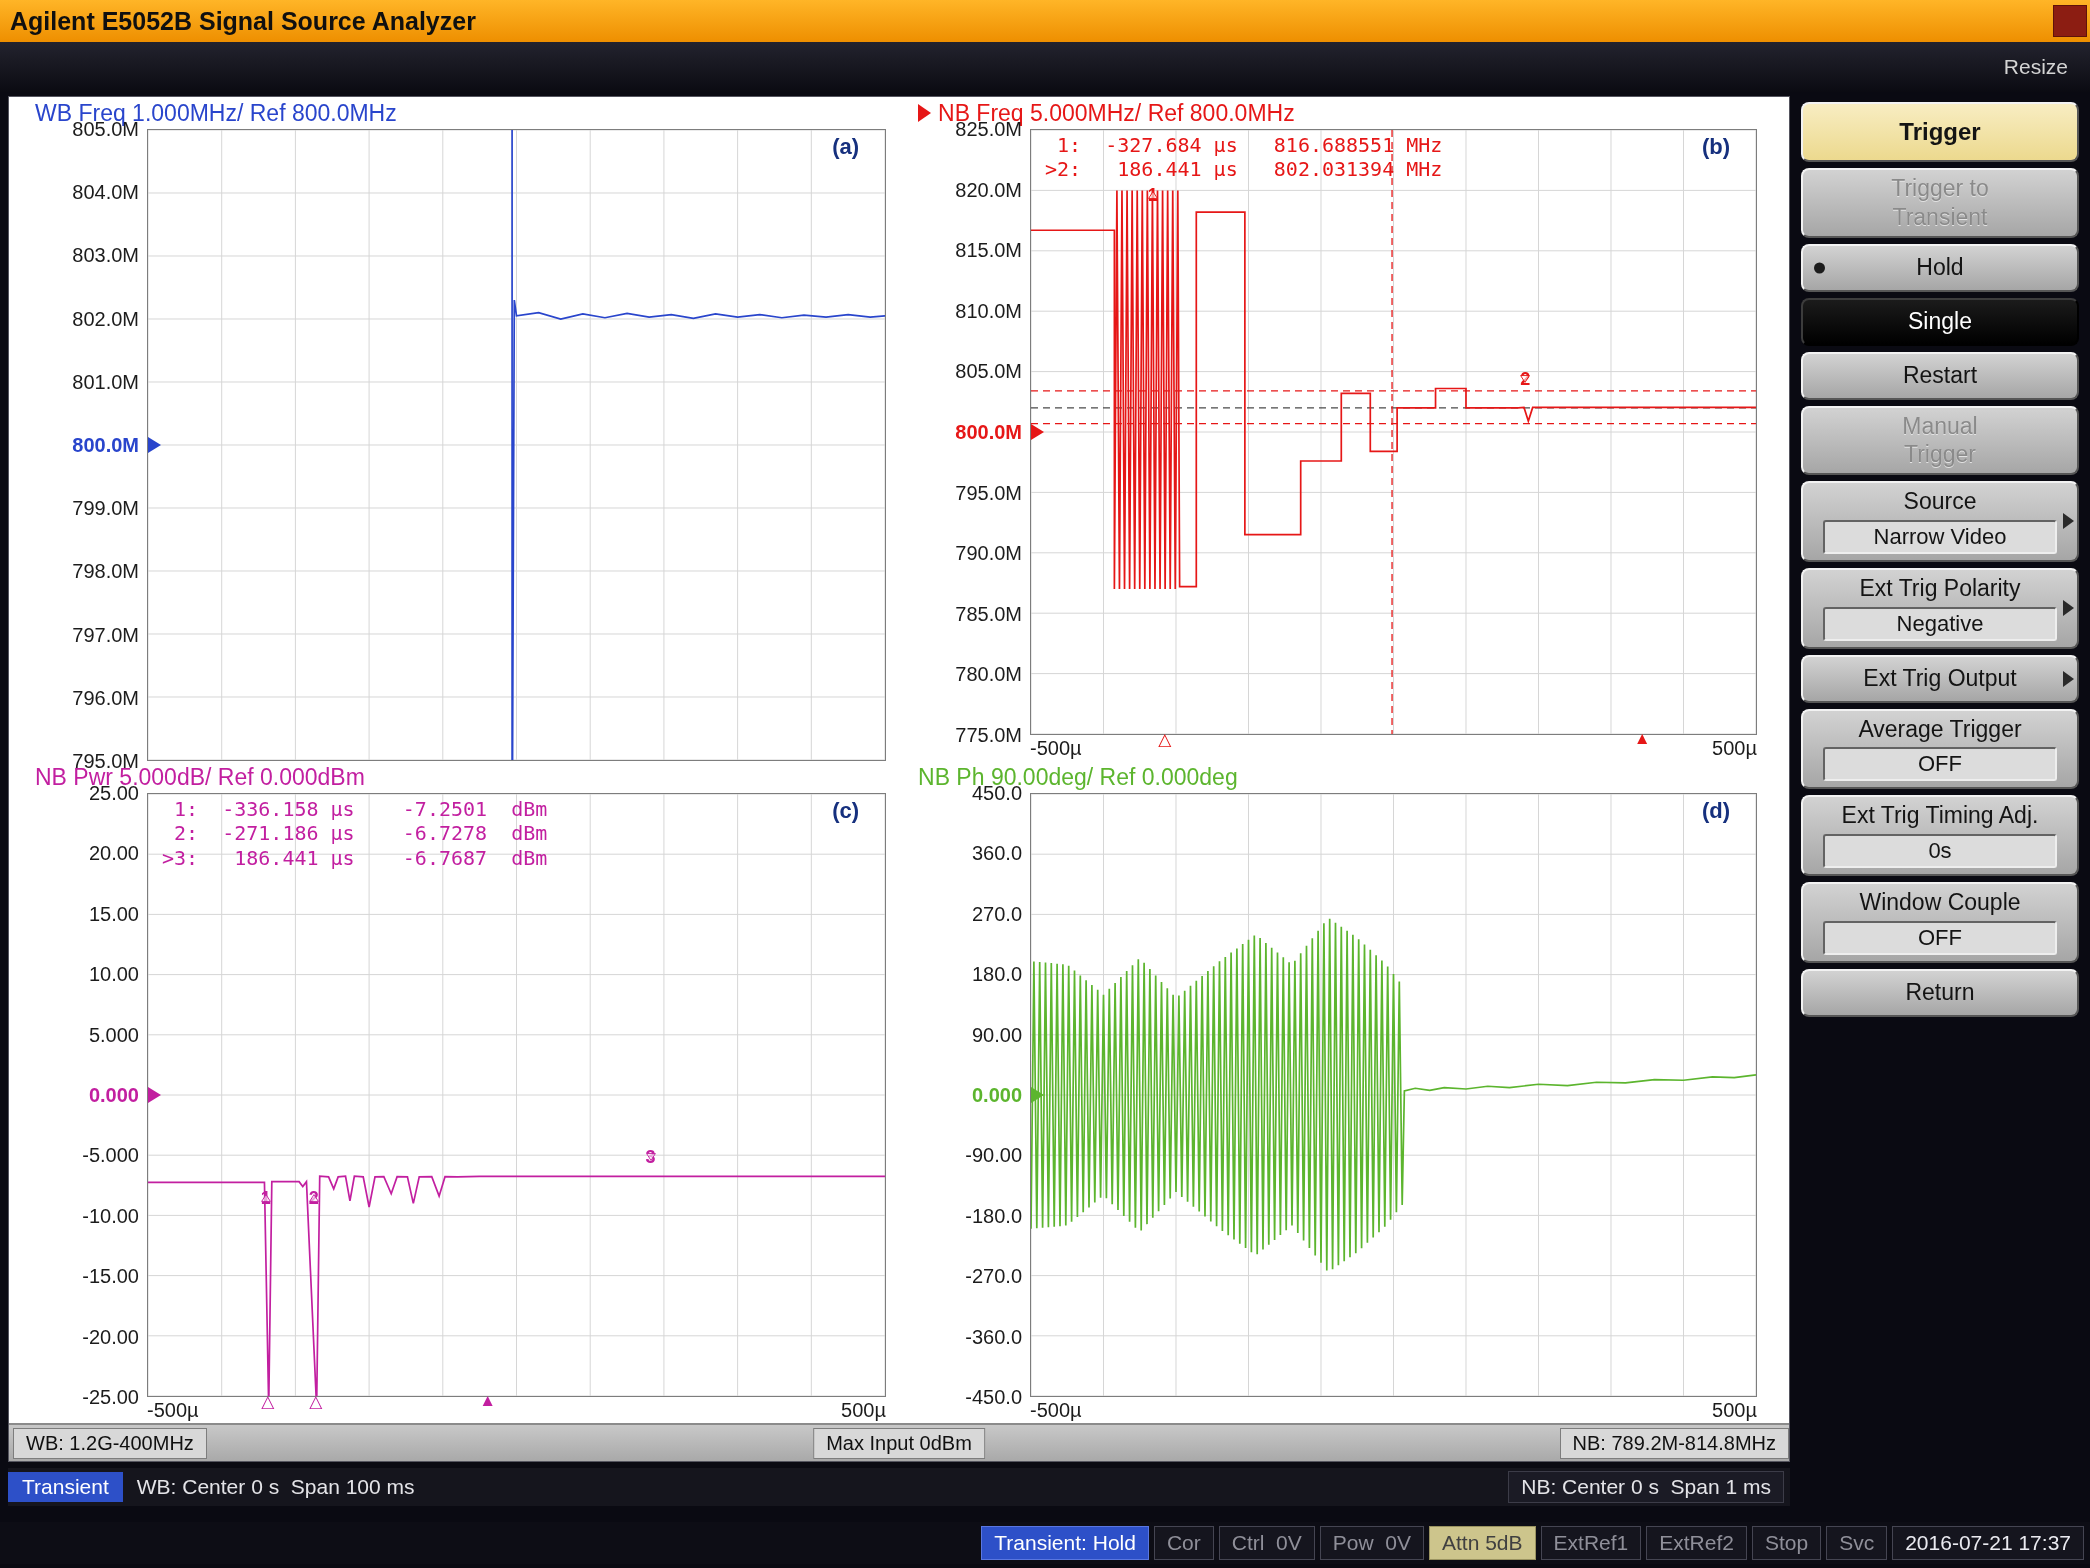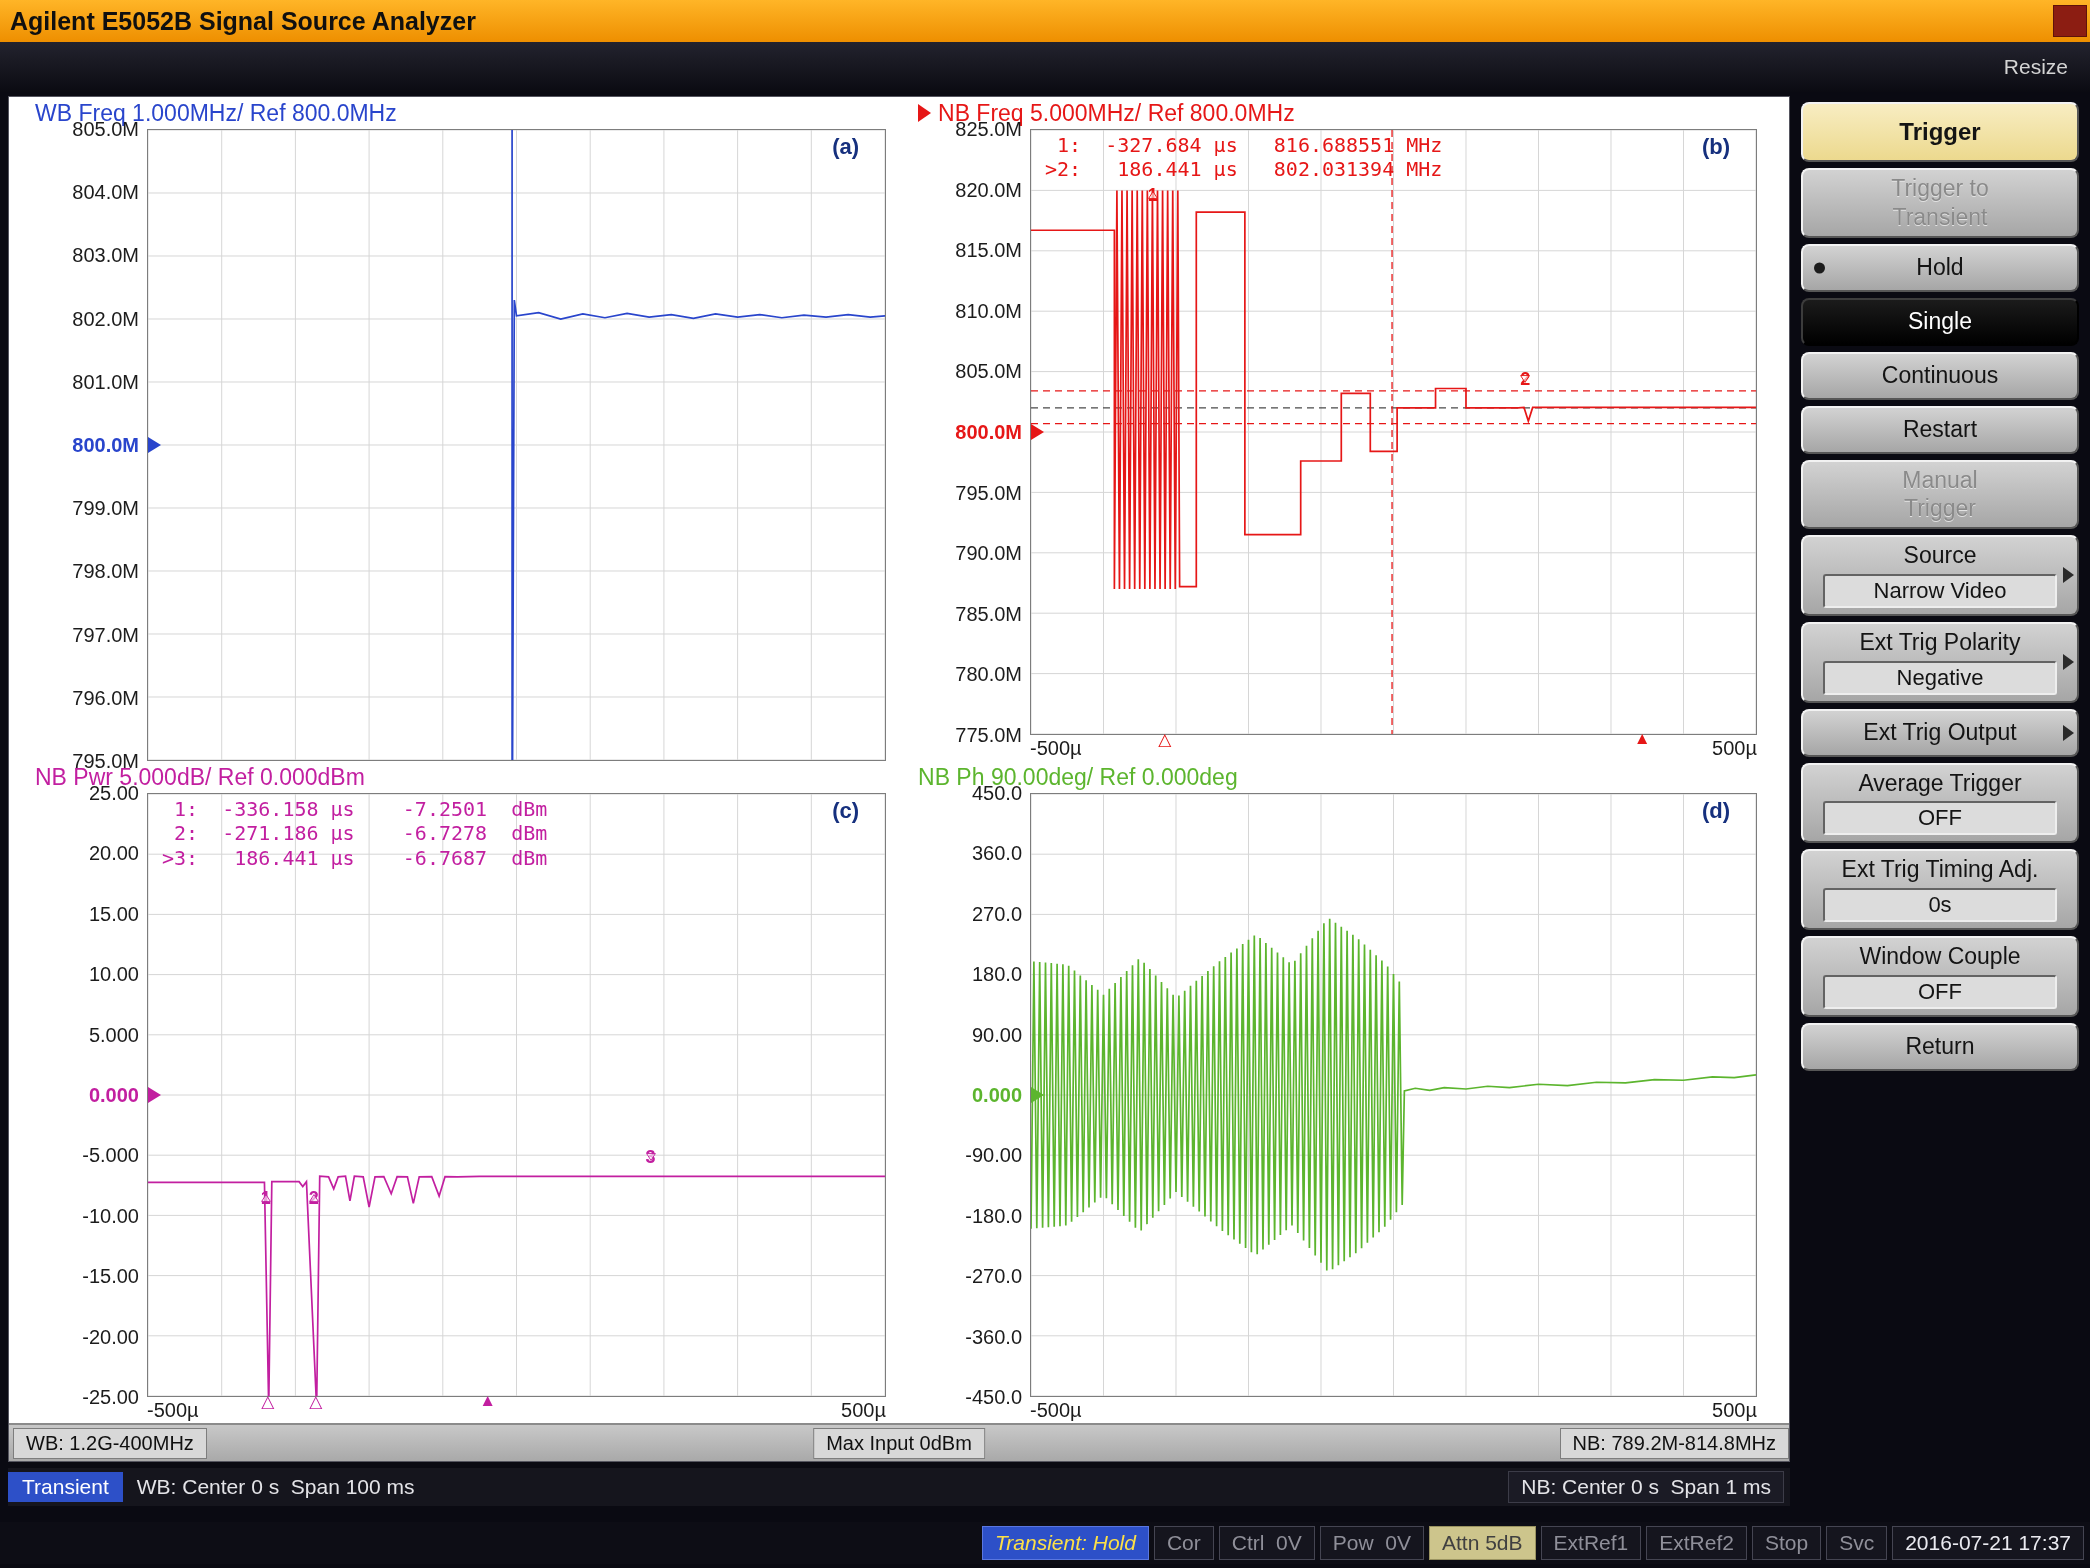--- a/index.html
+++ b/index.html
@@ -46,21 +46,21 @@
 
   
   .infobar { position:absolute; left:8px; top:1468px; width:1782px; height:38px; background:#15151d; display:flex; align-items:center; font-size:21px; color:#e4e4e8; }
   .badge { background:#2d50c8; color:#fff; padding:3px 14px; margin-right:14px; font-size:21px; }
   .wb-info { white-space:pre; }
   .nb-group { margin-left:auto; margin-right:6px; border:1px solid #3c3c48; padding:3px 12px; white-space:pre; background:#1b1b25; }
 
   
   .statusbar { position:absolute; left:0; top:1522px; width:2090px; height:42px; background:#0d0d15; display:flex; align-items:center; justify-content:flex-end; padding-right:6px; }
   .sb-item { margin-left:5px; border:1px solid #454552; padding:4px 12px; font-size:21px; color:#8f8f99; background:#15151e; white-space:pre; }
-  .sb-item.active-blue { background:#2d50c8; color:#fde047; border-color:#5a77e0;font-style:italic; }
+  .sb-item.active-blue { background:#2d50c8; color:#ffffff; border-color:#5a77e0; }
   .sb-item.attn { background:#cdc58c; color:#404040; border-color:#9a9360; }
   .sb-item.clock { color:#eaeaf0; }
 
   
   .menu { position:absolute; left:1796px; top:96px; width:288px; height:1412px; background:#0a0a12; }
   .menu-btn { position:relative; margin:6px 5px; background:linear-gradient(180deg,#d2d2d2,#a6a6a6); border:2px solid; border-color:#f2f2f2 #565656 #565656 #f2f2f2; border-radius:8px; color:#141414; display:flex; flex-direction:column; justify-content:center; align-items:center; font-size:23px; min-height:48px; cursor:pointer; padding:4px 14px; }
   .menu-btn.header { background:linear-gradient(180deg,#f8edc2,#ecd98e); font-weight:bold; min-height:60px; font-size:24px; }
   .menu-btn.selected { background:linear-gradient(180deg,#1b1b1b,#000); color:#fff; border-color:#3c3c3c #000 #000 #3c3c3c; }
   .menu-btn.disabled { color:#8a8a8a; text-shadow:0 1px 0 #e3e3e3; cursor:default; }
   .menu-btn .btn-lines { line-height:1.25; text-align:center; }
@@ -393,25 +393,20 @@
         <div>Hold</div>
       </div>
     </div>
     <div class="menu-btn selected">
       <div class="btn-lines">
         <div>Single</div>
       </div>
     </div>
     <div class="menu-btn ">
       <div class="btn-lines">
-        <div>Continuous</div>
-      </div>
-    </div>
-    <div class="menu-btn ">
-      <div class="btn-lines">
         <div>Restart</div>
       </div>
     </div>
     <div class="menu-btn disabled">
       <div class="btn-lines">
         <div>Manual</div>
         <div>Trigger</div>
       </div>
     </div>
     <div class="menu-btn ">

